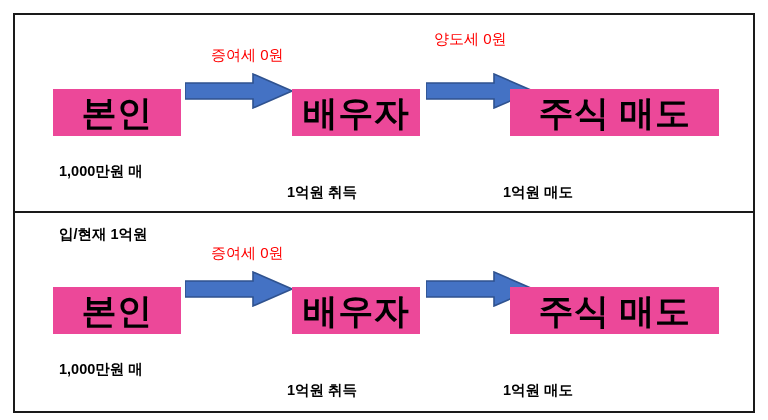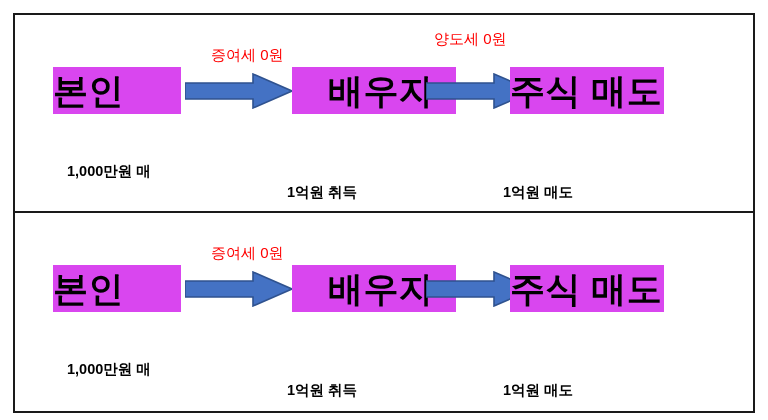--- a/index.html
+++ b/index.html
@@ -43,66 +43,66 @@
     left: 0;
     right: 0;
     height: 196px;
   }
   #flow-panel-top    { top: 0px; }
   #flow-panel-bottom { top: 198px; height: 198px; }
 
   
   .node-box {
     position: absolute;
-    background: #d946ef;
+    background: #ec4899;
     color: #000000;
     font-weight: bold;
     display: flex;
     align-items: center;
-    justify-content: flex-start;
+    justify-content: center;
     letter-spacing: 0.5px;
     white-space: nowrap;
     line-height: 1;
+    margin-top: 22px;
   }
   .node-label { display: block; }
 
   
   .node-self {
     left: 38px;
     top: 52px;
     width: 128px;
     height: 47px;
     font-size: 35px;
   }
   .node-spouse {
     left: 277px;
     top: 52px;
     width: 128px;
     height: 47px;
     font-size: 35px;
-    padding-left: 36px;
   }
   .node-sell {
     left: 495px;
     top: 52px;
-    width: 154px;
+    width: 209px;
     height: 47px;
     font-size: 35px;
   }
 
   
   .node-caption {
     position: absolute;
     color: #000000;
     font-weight: bold;
     font-size: 14.5px;
     line-height: 1.45;
     white-space: pre;
   }
-  .caption-self   { left: 52px;  top: 104px; }
+  .caption-self   { left: 44px;  top: 104px; }
   .caption-spouse { left: 272px; top: 125px; }
   .caption-sell   { left: 488px; top: 125px; }
 
   
   .arrow-note {
     position: absolute;
     color: #ff0000;
     font-weight: normal;
     font-size: 15px;
     white-space: nowrap;
@@ -133,20 +133,21 @@
     <div class="arrow-note note-gift">증여세 0원</div>
 
     <div class="arrow-note note-cgt">양도세 0원</div>
 
     <div class="node-box node-self">
       <span class="node-label">본인</span>
     </div>
 
     <div class="node-caption caption-self">
       <div>1,000만원 매</div>
+      <div>입/현재 1억원</div>
     </div>
 
     <div class="block-arrow arrow-1">
       <svg viewBox="0 0 108 36" preserveAspectRatio="none" aria-hidden="true">
         <polygon points="0,10 68,10 68,1 107,18 68,35 68,26 0,26" fill="#4472c4" stroke="#2f528f" stroke-width="1.6" stroke-linejoin="miter"></polygon>
       </svg>
     </div>
 
     <div class="node-box node-spouse">
       <span class="node-label">배우자</span>

